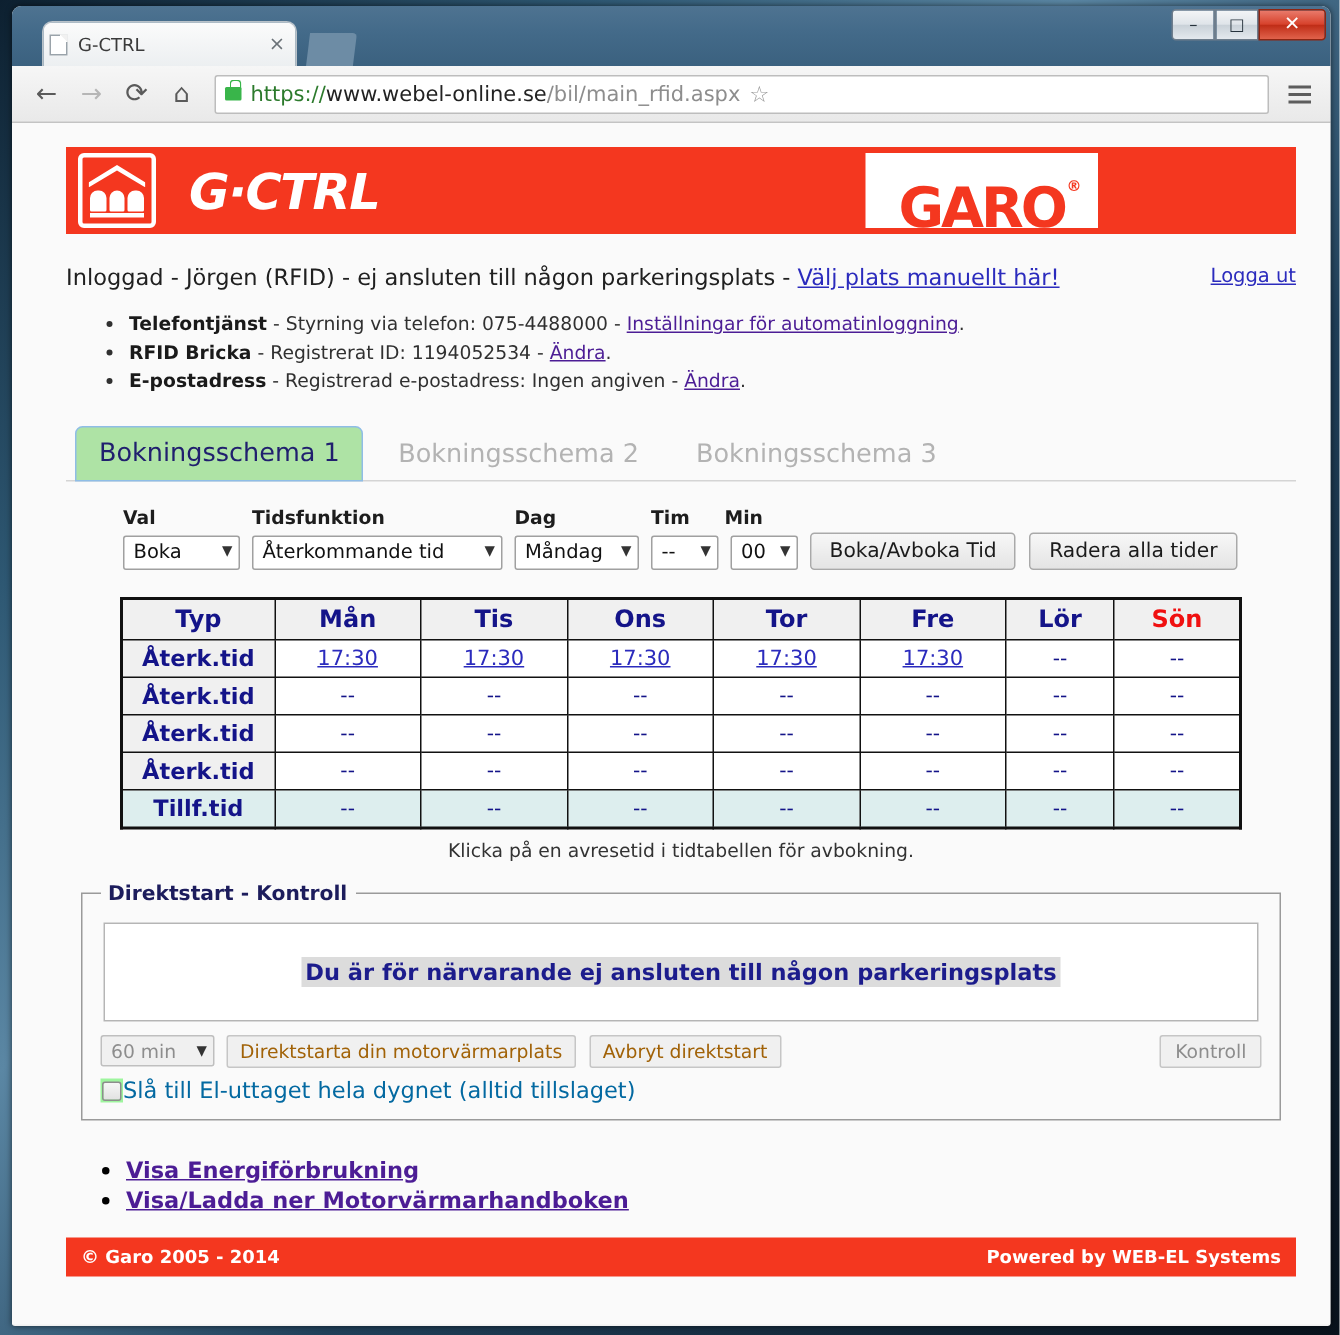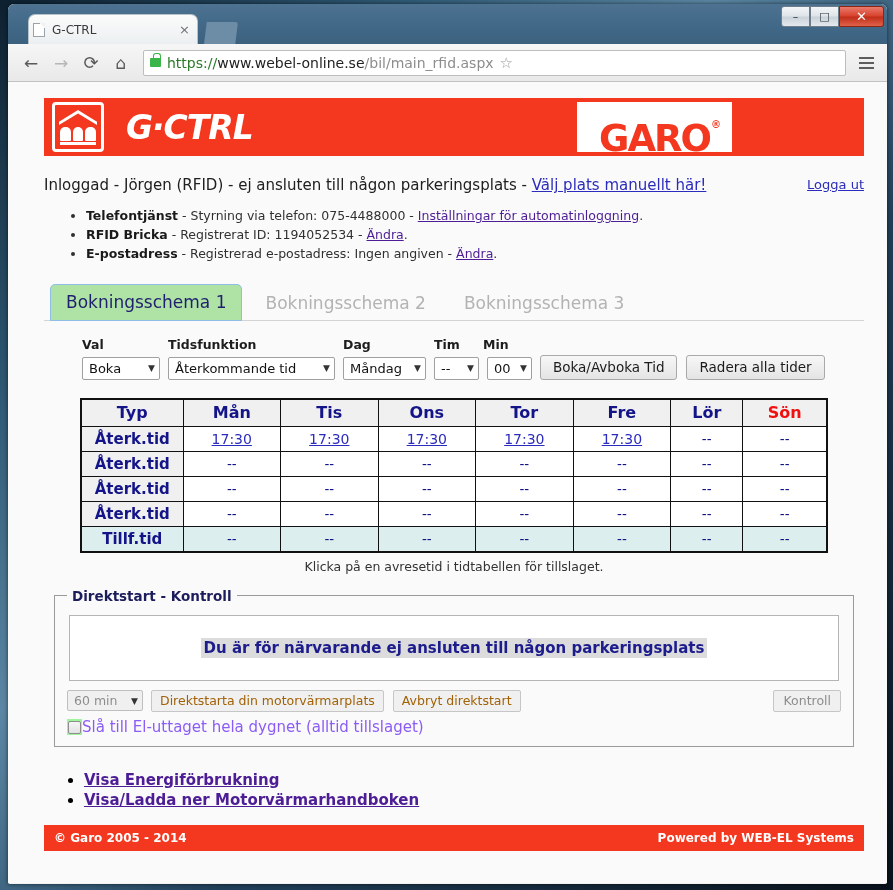--- a/index.html
+++ b/index.html
@@ -357,21 +357,21 @@
     height: 22px; font-size: 12.5px; padding: 0 8px; border-radius: 2px;
   }
   .btn.kontroll {
     position: absolute; right: 0; top: 0;
     background: #f0f0f0; color: #8d8d8d; border-color: #c6c6c6;
     height: 22px; font-size: 12.5px; padding: 0 9px; margin-right: 0; border-radius: 2px;
   }
   .chkrow {
     display: flex; align-items: center;
     margin-top: 6px; margin-left: 0;
-    font-size: 15px; color: #8b5cf6;
+    font-size: 15px; color: #0369a1;
   }
   .chkhl {
     background: #9ef59e;
     padding: 2px 1px 1px 1px;
     display: inline-flex;
   }
   .chkbox {
     width: 13px; height: 13px;
     border: 1px solid #8d8d8d;
     background: linear-gradient(to bottom, #f6f6f6, #e2e2e2);
@@ -579,21 +579,21 @@
               <td class="val">--</td>
               <td class="val">--</td>
               <td class="val">--</td>
               <td class="val">--</td>
               <td class="val">--</td>
               <td class="val">--</td>
               <td class="val">--</td>
             </tr>
           </tbody>
         </table>
-        <div class="tablenote">Klicka på en avresetid i tidtabellen för tillslaget.</div>
+        <div class="tablenote">Klicka på en avresetid i tidtabellen för avbokning.</div>
       </div>
 
       <fieldset class="direkt">
         <legend>Direktstart - Kontroll</legend>
         <div class="msgbox">
           <span class="msgtext">Du är för närvarande ej ansluten till någon parkeringsplats</span>
         </div>
         <div class="row-direkt">
           <div class="ctl dis" style="width:76px;height:21px;font-size:12.5px;">
             <span>60 min</span>

